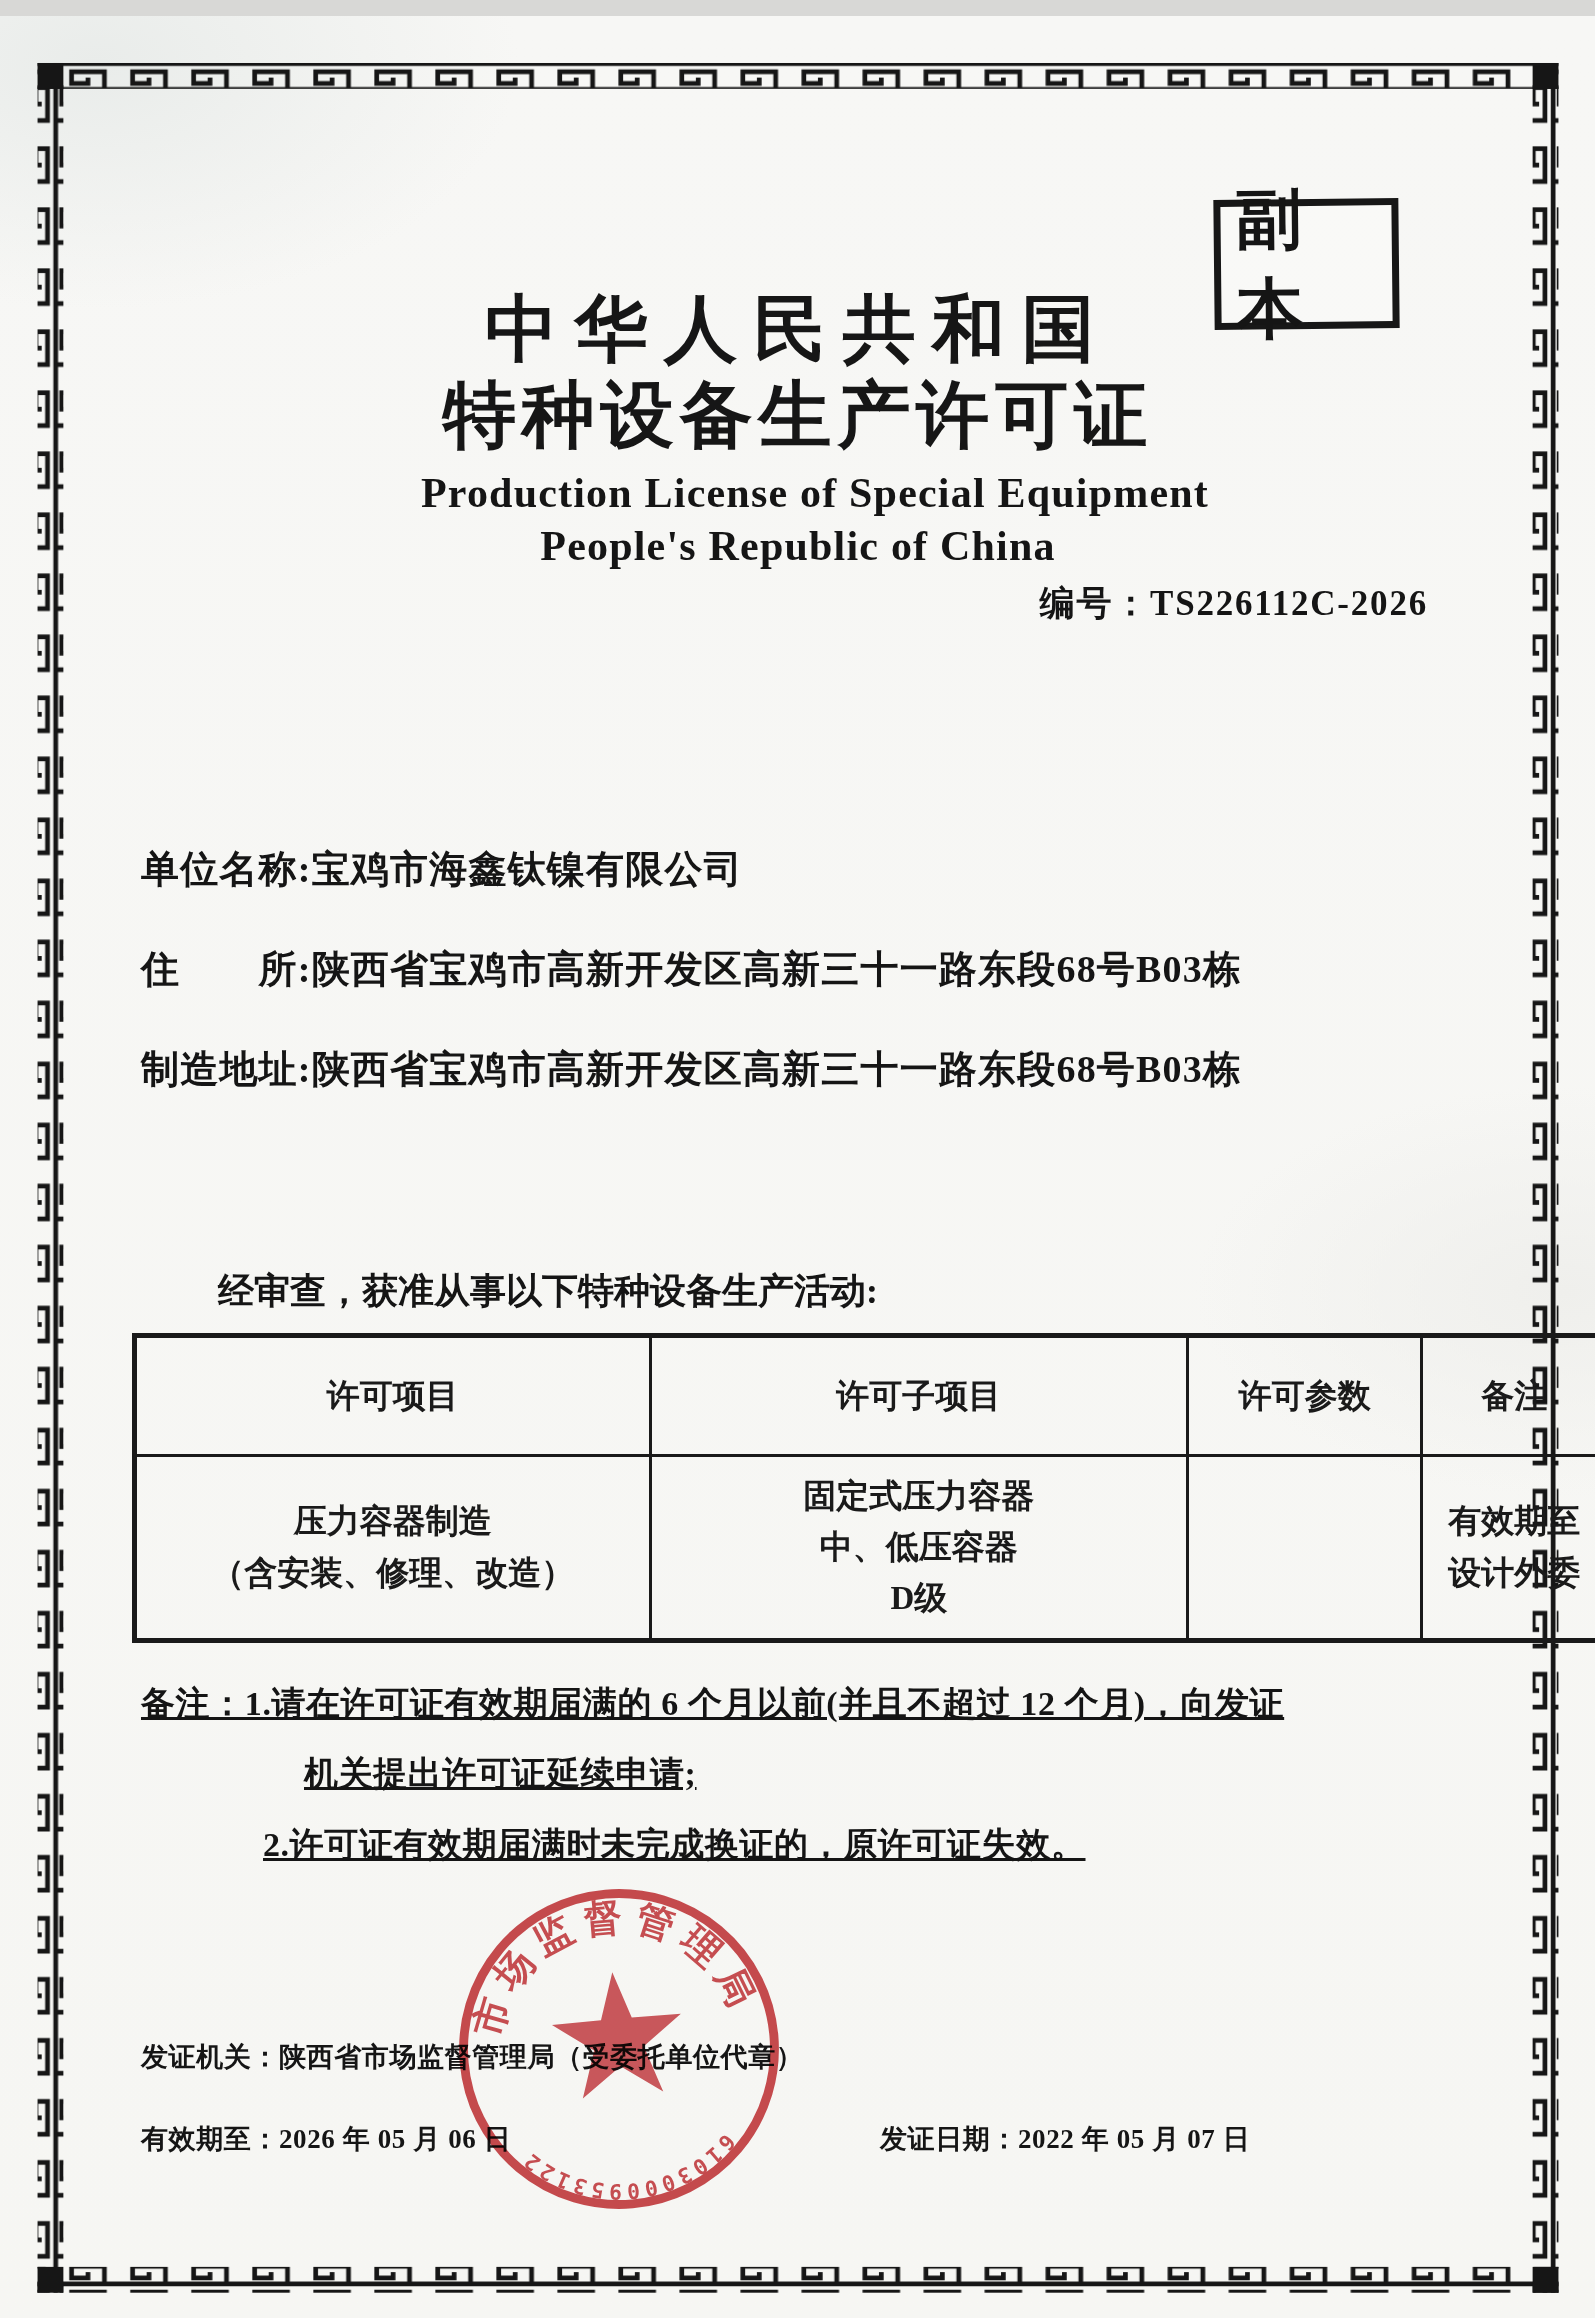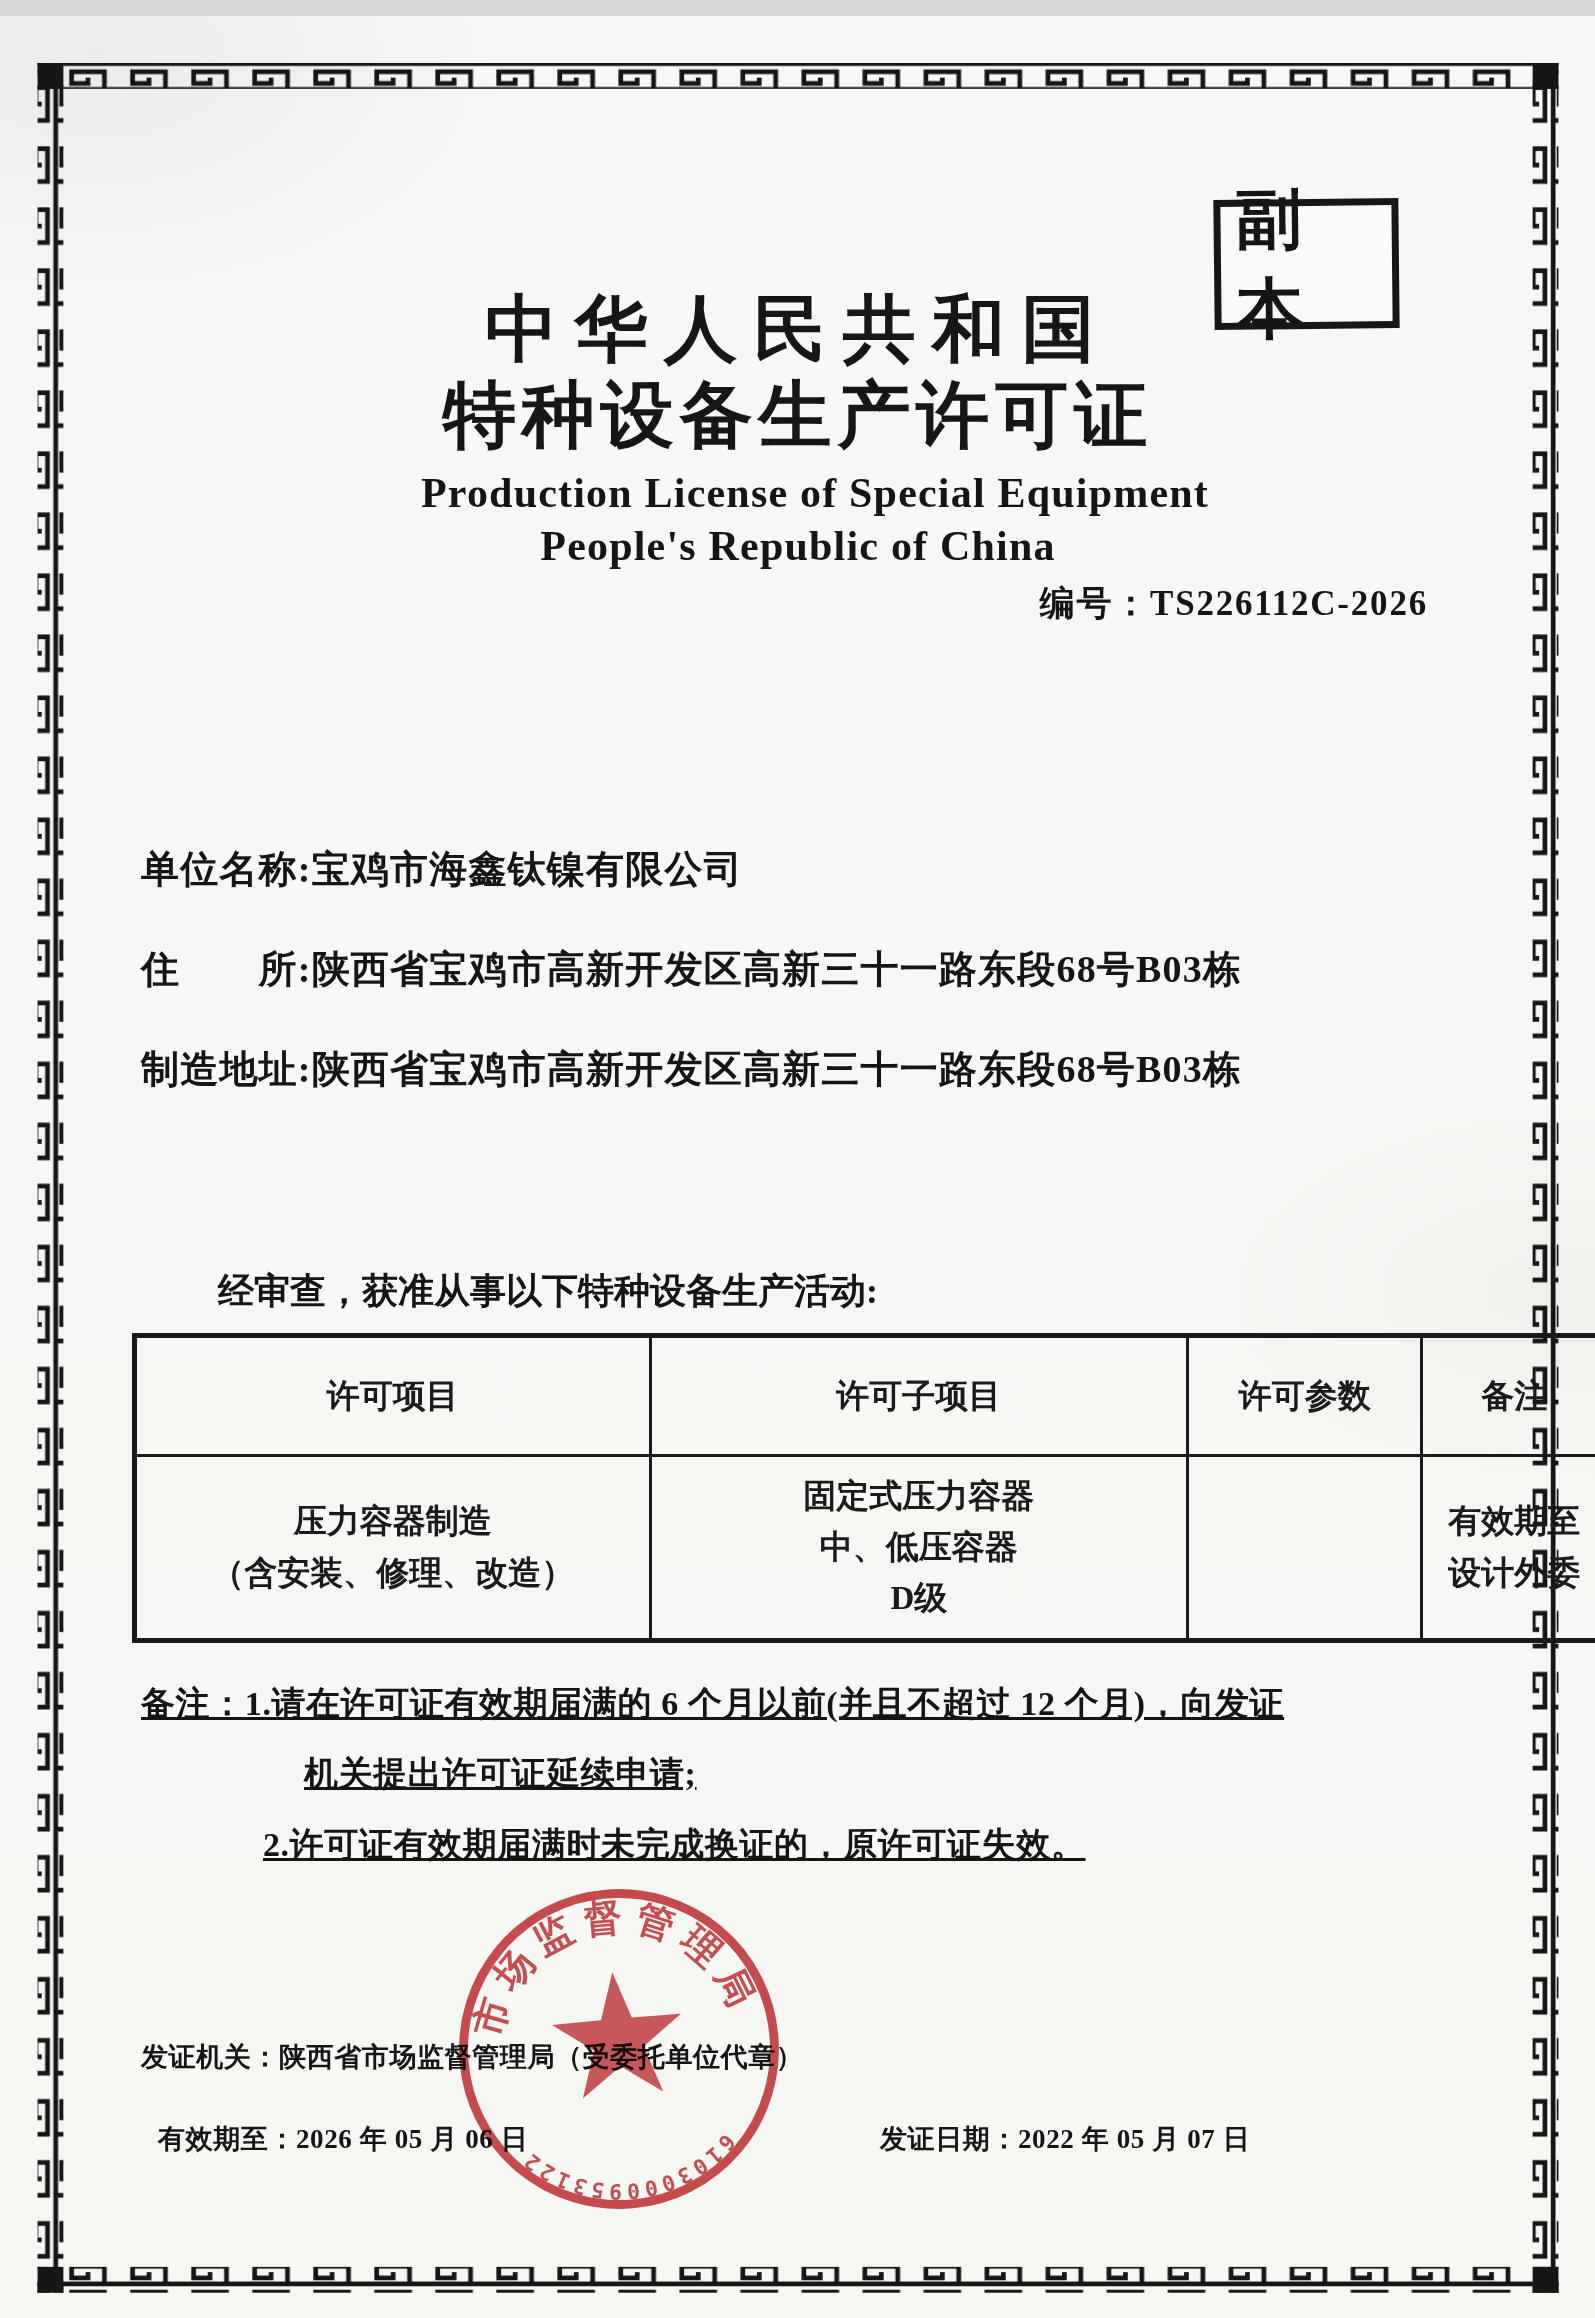--- a/index.html
+++ b/index.html
@@ -46,21 +46,21 @@
   table.lic{border:5.3px solid #1a1a1a;}
   table.lic tr.hdr{height:120px;}
   table.lic tr.body{height:185px;}
   .cellline{line-height:1.55;}
   .note{font-size:34px;font-weight:700;letter-spacing:0.6px;text-decoration:underline;}
   .n1{left:141px;top:1665px;}
   .n2{left:304px;top:1735px;}
   .n3{left:263px;top:1806px;}
   .foot{font-size:27px;font-weight:700;letter-spacing:0.6px;}
   .authority{left:141px;top:2023px;}
-  .valid{left:158px;top:2105px;}
+  .valid{left:141px;top:2105px;}
   .issue{left:880px;top:2105px;}
   .seal{
     position:absolute;left:441px;top:1855px;width:356px;height:356px;
     mix-blend-mode:multiply;opacity:0.9;transform:rotate(-5deg);
     pointer-events:none;
   }
   svg.borderframe{position:absolute;left:0;top:0;}
 </style>
 </head>
 <body>

